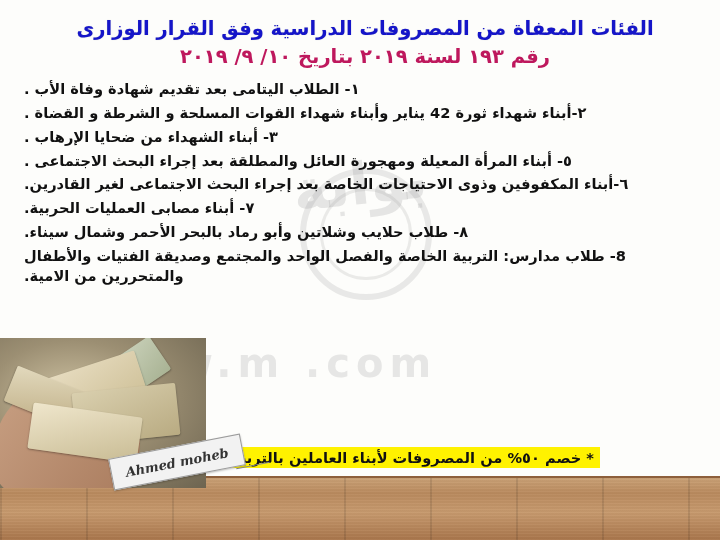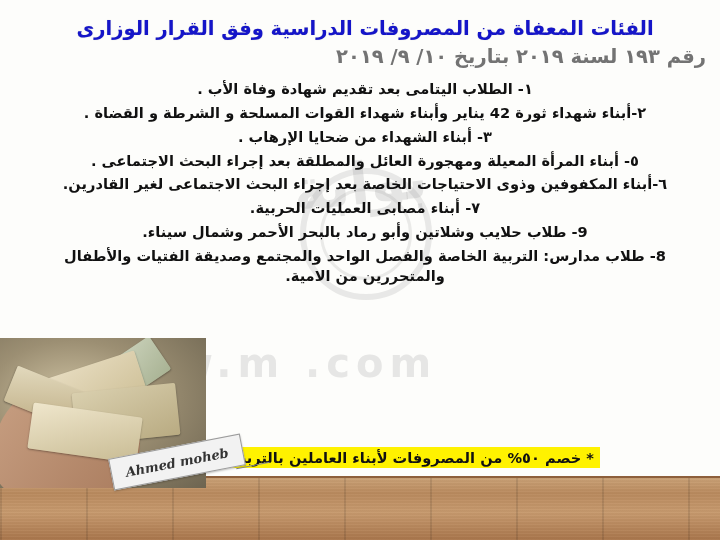--- a/index.html
+++ b/index.html
@@ -62,34 +62,35 @@
   .title{
     text-align:center;
     color:#1515c9;
     font-weight:bold;
     font-size:19.5px;
     line-height:1.32;
     margin-top:8px;
     text-shadow:0 0 1px rgba(0,0,0,.2);
   }
   .subtitle{
-    color:#737373;
+    text-align:center;
+    color:#be185d;
     font-weight:bold;
     font-size:19.5px;
     line-height:1.32;
     margin-top:2px;
   }
   .items{margin-top:10px;}
   .item{
     color:#111;
     font-weight:bold;
     font-size:14.6px;
     line-height:1.42;
     margin:0 0 3px 0;
-    text-align:center;
+    text-align:left;
     position:relative;
     z-index:3;
   }
   .note{
     margin-top:8px;
     font-weight:bold;
     font-size:14.6px;
     color:#111;
     background:#fff200;
     display:inline-block;
@@ -162,21 +163,21 @@
     <div class="title">الفئات المعفاة من المصروفات الدراسية وفق القرار الوزارى</div>
     <div class="subtitle">رقم ١٩٣ لسنة ٢٠١٩ بتاريخ ١٠/ ٩/ ٢٠١٩</div>
 
     <div class="items">
       <p class="item">١- الطلاب اليتامى بعد تقديم شهادة وفاة الأب .</p>
       <p class="item">٢-أبناء شهداء ثورة 42 يناير وأبناء شهداء القوات المسلحة و الشرطة و القضاة .</p>
       <p class="item">٣- أبناء الشهداء من ضحايا الإرهاب .</p>
       <p class="item">٥- أبناء المرأة المعيلة ومهجورة العائل والمطلقة بعد إجراء البحث الاجتماعى .</p>
       <p class="item">٦-أبناء المكفوفين وذوى الاحتياجات الخاصة بعد إجراء البحث الاجتماعى لغير القادرين.</p>
       <p class="item">٧- أبناء مصابى العمليات الحربية.</p>
-      <p class="item">9- طلاب حلايب وشلاتين وأبو رماد بالبحر الأحمر وشمال سيناء.</p>
+      <p class="item">٨- طلاب حلايب وشلاتين وأبو رماد بالبحر الأحمر وشمال سيناء.</p>
       <p class="item">8- طلاب مدارس: التربية الخاصة والفصل الواحد والمجتمع وصديقة الفتيات والأطفال والمتحررين من الامية.</p>
     </div>
 
     <div class="note">* خصم ٥٠% من المصروفات لأبناء العاملين بالتربية والتعليم</div>
   </div>
 
   <div class="photo">
     <div class="hand"></div>
     <div class="bill b4"></div>
     <div class="bill b1"></div>

